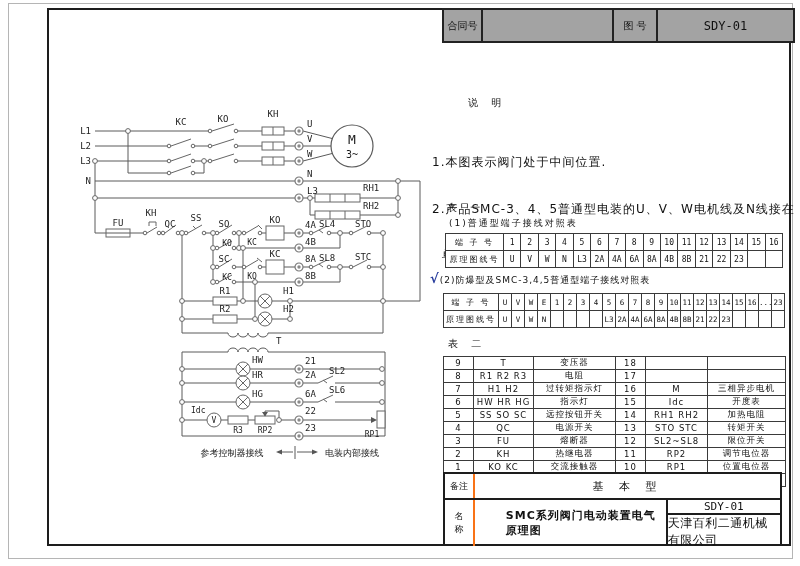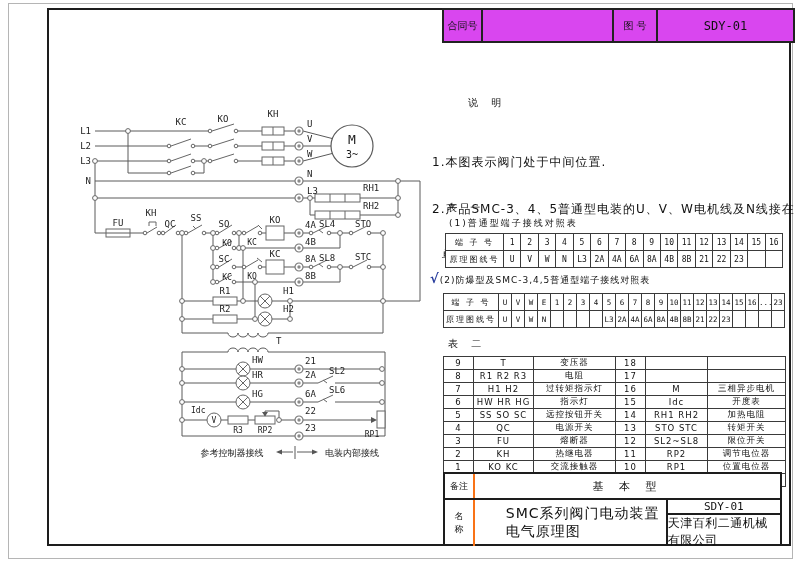--- a/index.html
+++ b/index.html
@@ -2,21 +2,21 @@
 <html><head>
 <meta charset="utf-8">
 <style>
   html,body{margin:0;padding:0;background:#fff;}
   #page{position:relative;width:800px;height:566px;background:#fff;overflow:hidden;
         font-family:"DejaVu Sans",sans-serif;color:#111;}
   .abs{position:absolute;}
   #outer-border{left:8px;top:3px;width:783px;height:554px;border:1px solid #b5b5b5;}
   #inner-frame{left:47px;top:8px;width:744px;height:538px;border:2px solid #1d1d1d;box-sizing:border-box;}
   
-  #hdr{left:442px;top:8px;height:35px;display:flex;border:2px solid #222;box-sizing:border-box;background:#d946ef;}
+  #hdr{left:442px;top:8px;height:35px;display:flex;border:2px solid #222;box-sizing:border-box;background:#a3a3a3;}
   #hdr .c{border-right:2px solid #222;display:flex;align-items:center;justify-content:center;box-sizing:border-box;height:100%;}
   #hdr .c:last-child{border-right:none;}
   .mono{font-family:"DejaVu Sans Mono","Liberation Mono",monospace;}
   
   #notes-title{left:468px;top:96px;font-size:10px;letter-spacing:5px;}
   #notes{left:432px;top:124px;font-size:12px;letter-spacing:1px;line-height:15.5px;white-space:pre;}
   #tbl1-label{left:447px;top:201px;font-size:10px;letter-spacing:5px;}
   #tbl1-sub1{left:449px;top:217px;font-size:9px;letter-spacing:2px;}
   #tbl1-sub2{left:430px;top:271px;font-size:9px;letter-spacing:1px;}
   #tbl1-sub2 .check{color:#2a3f9e;font-size:13px;font-weight:bold;letter-spacing:0;margin-right:1px;}
@@ -29,21 +29,21 @@
   #t2{left:443px;top:293px;width:342px;}
   #t2 td{height:16px;font-size:7.5px;font-family:"DejaVu Sans Mono",monospace;}
   #t3{left:443px;top:356px;width:342px;}
   #t3 td{height:10px;font-size:8.5px;letter-spacing:1px;}
   
   #tblock{left:443px;top:472px;width:339px;height:74px;border:2px solid #1d1d1d;box-sizing:border-box;background:#fff;}
   #tblock .r1{display:flex;height:26px;border-bottom:2px solid #1d1d1d;box-sizing:border-box;}
   #tblock .r2{display:flex;height:46px;}
   #tblock .lblcell{width:30px;border-right:2px solid #f97316;box-sizing:border-box;display:flex;flex-direction:column;align-items:center;justify-content:center;font-size:9px;}
   #tblock .valcell{flex:1;display:flex;align-items:center;justify-content:center;}
-  #tblock .title-cell{width:194px;border-right:2px solid #1d1d1d;box-sizing:border-box;display:flex;align-items:center;justify-content:center;font-size:14px;font-weight:normal;letter-spacing:1px;padding-left:31px;}
+  #tblock .title-cell{width:194px;border-right:2px solid #1d1d1d;box-sizing:border-box;display:flex;align-items:center;justify-content:center;font-size:11px;font-weight:bold;letter-spacing:1px;padding-left:31px;}
   #tblock .rightcol{width:113px;display:flex;flex-direction:column;}
   #tblock .code{height:23px;border-bottom:2px solid #1d1d1d;box-sizing:border-box;display:flex;align-items:center;justify-content:center;font-size:11px;}
   #tblock .company{flex:1;display:flex;align-items:center;justify-content:center;font-size:12px;letter-spacing:0.5px;border-radius:7px;}
   svg text{user-select:none;}
 </style>
 </head>
 <body>
 
 <div id="page">
   <div class="abs" id="outer-border"></div>

